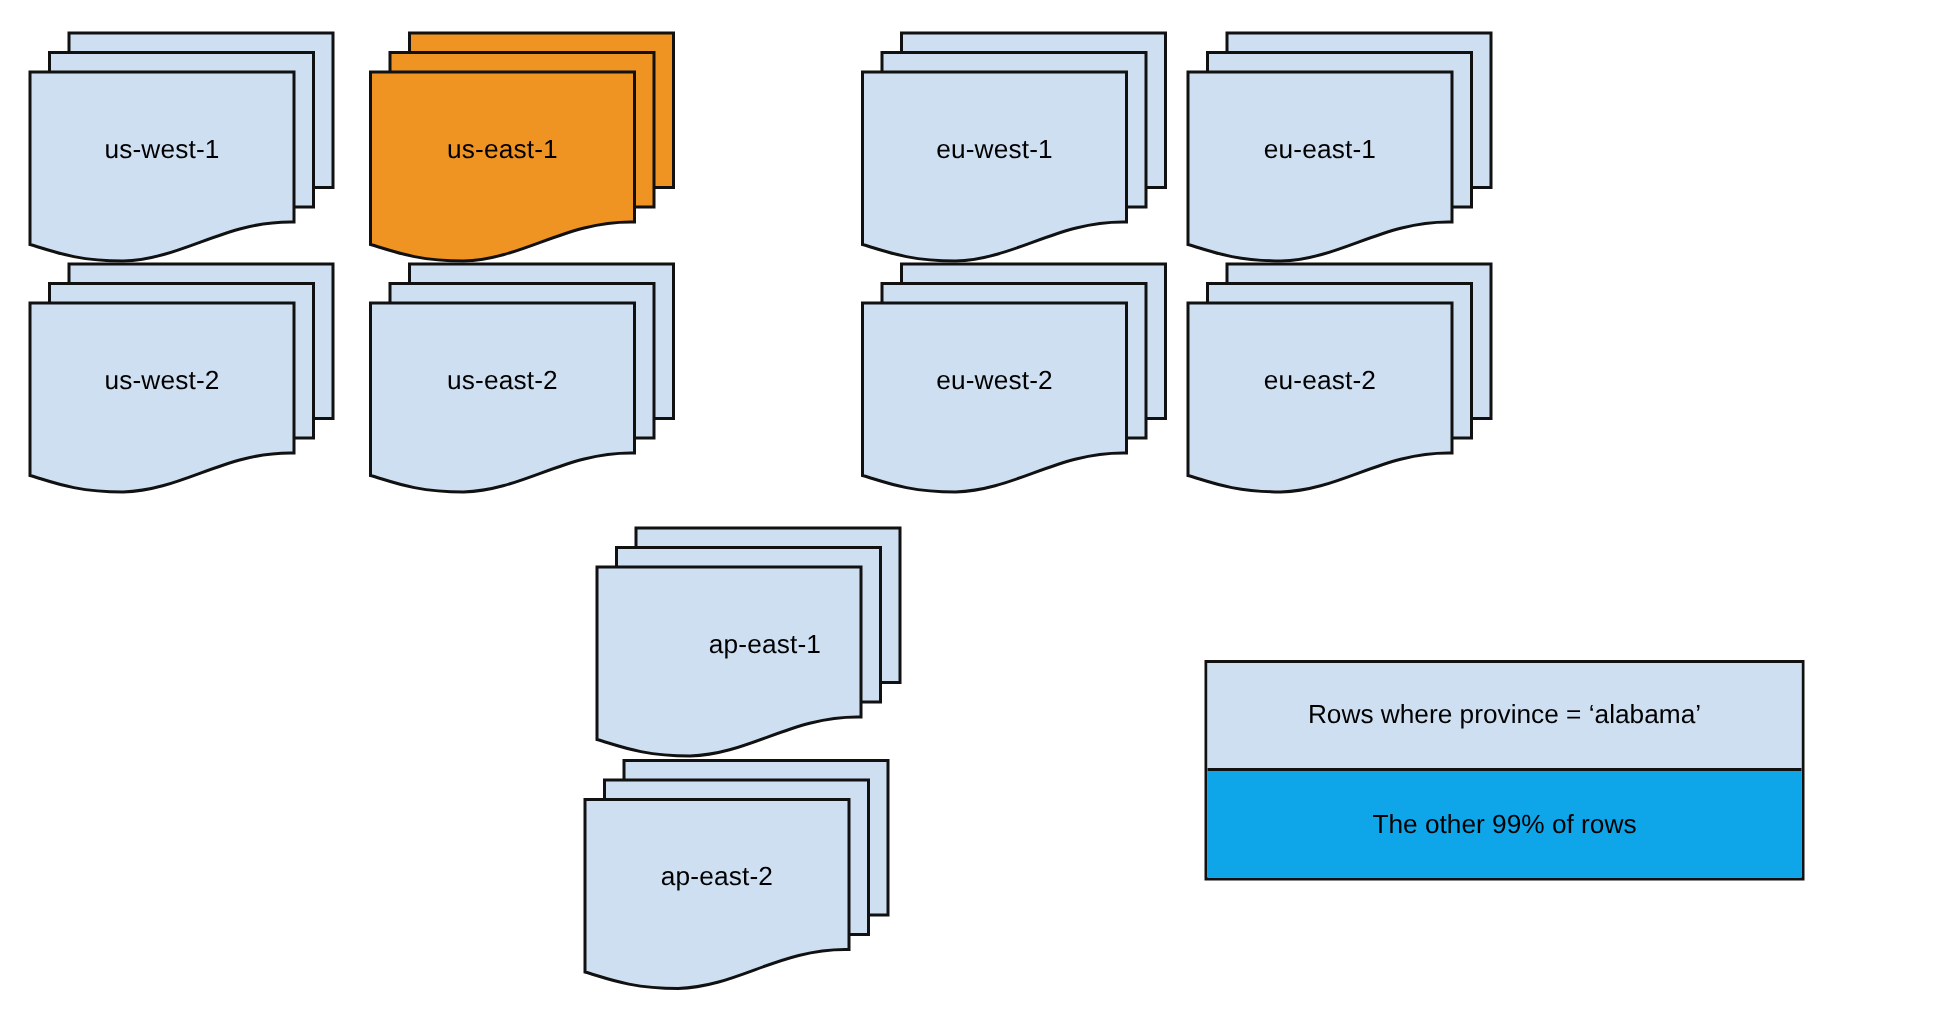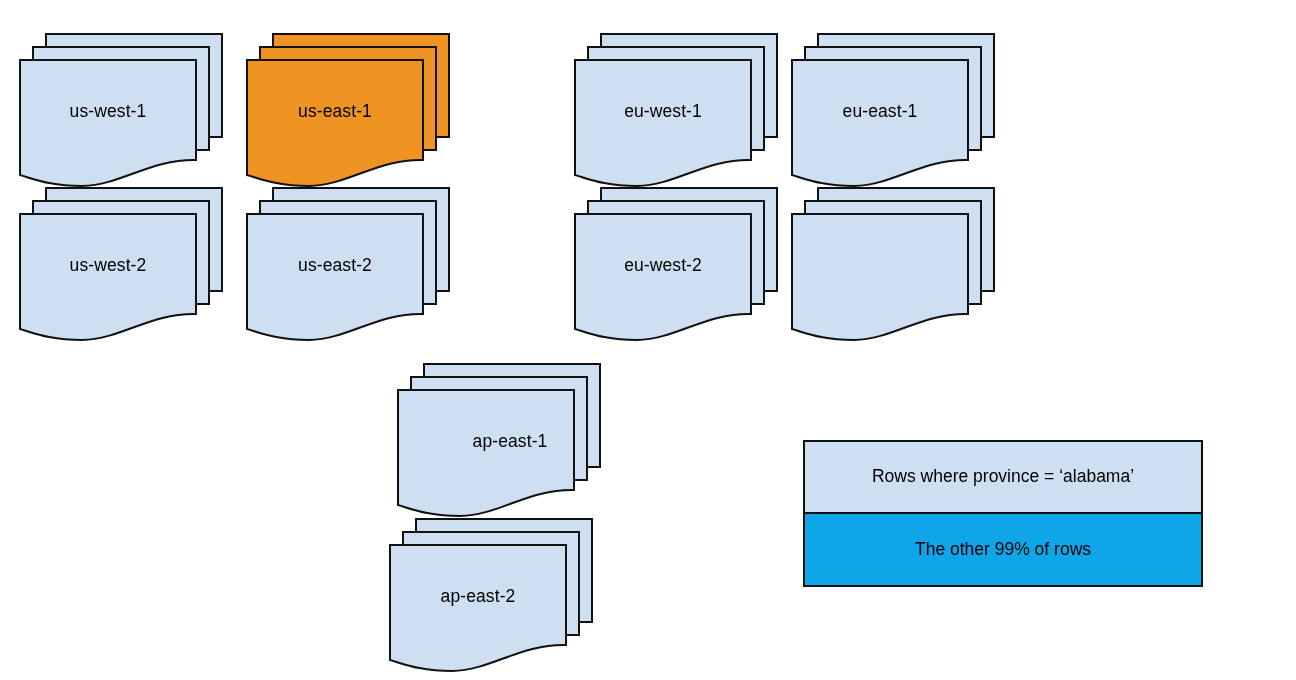--- a/index.html
+++ b/index.html
@@ -11,21 +11,21 @@
     width: 1296px;
     height: 680px;
     position: relative;
     overflow: hidden;
     font-family: "Liberation Sans", sans-serif;
   }
 
   #canvas {
     position: absolute;
     left: 0;
-    top: 16px;
+    top: 4px;
     width: 1296px;
     height: 552px;
   }
 
   .doc-stack {
     position: absolute;
     width: 215px;
     height: 160px;
   }
   .doc-stack svg {
@@ -139,20 +139,21 @@
         <path d="M 0 26 L 176 26 L 176 126 C 130 125, 102 151, 62 152 C 30 152, 14 145, 0 141 Z" fill="#cedff2" stroke="#111111" stroke-width="2" stroke-linejoin="miter"></path>
       </svg>
       <div class="doc-label" style="top: 26px;">eu-west-2</div>
     </div>
     <div class="doc-stack" style="left: 792px; top: 172px;">
       <svg viewBox="0 0 215 160">
         <path d="M 26 0 L 202 0 L 202 103 L 26 103 Z" fill="#cedff2" stroke="#111111" stroke-width="2" stroke-linejoin="miter"></path>
         <path d="M 13 13 L 189 13 L 189 116 L 13 116 Z" fill="#cedff2" stroke="#111111" stroke-width="2" stroke-linejoin="miter"></path>
         <path d="M 0 26 L 176 26 L 176 126 C 130 125, 102 151, 62 152 C 30 152, 14 145, 0 141 Z" fill="#cedff2" stroke="#111111" stroke-width="2" stroke-linejoin="miter"></path>
       </svg>
+      <div class="doc-label" style="top: 26px;">eu-east-2</div>
     </div>
     <div class="doc-stack" style="left: 398px; top: 348px;">
       <svg viewBox="0 0 215 160">
         <path d="M 26 0 L 202 0 L 202 103 L 26 103 Z" fill="#cedff2" stroke="#111111" stroke-width="2" stroke-linejoin="miter"></path>
         <path d="M 13 13 L 189 13 L 189 116 L 13 116 Z" fill="#cedff2" stroke="#111111" stroke-width="2" stroke-linejoin="miter"></path>
         <path d="M 0 26 L 176 26 L 176 126 C 130 125, 102 151, 62 152 C 30 152, 14 145, 0 141 Z" fill="#cedff2" stroke="#111111" stroke-width="2" stroke-linejoin="miter"></path>
       </svg>
       <div class="doc-label" style="top: 26px; padding-left: 24px;">ap-east-1</div>
     </div>
     <div class="doc-stack" style="left: 390px; top: 503px;">

